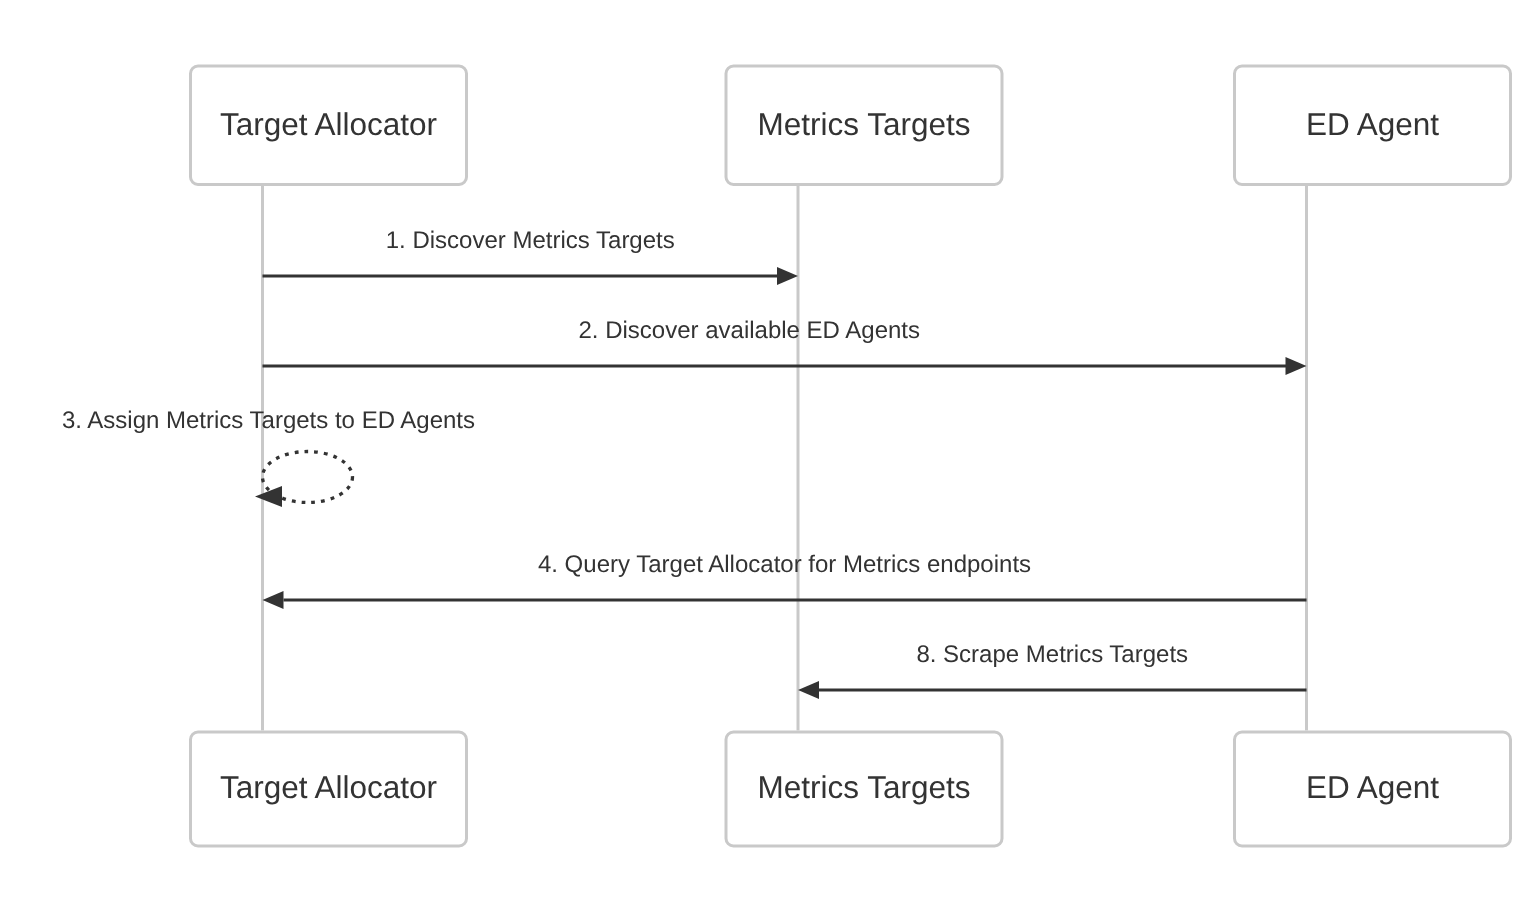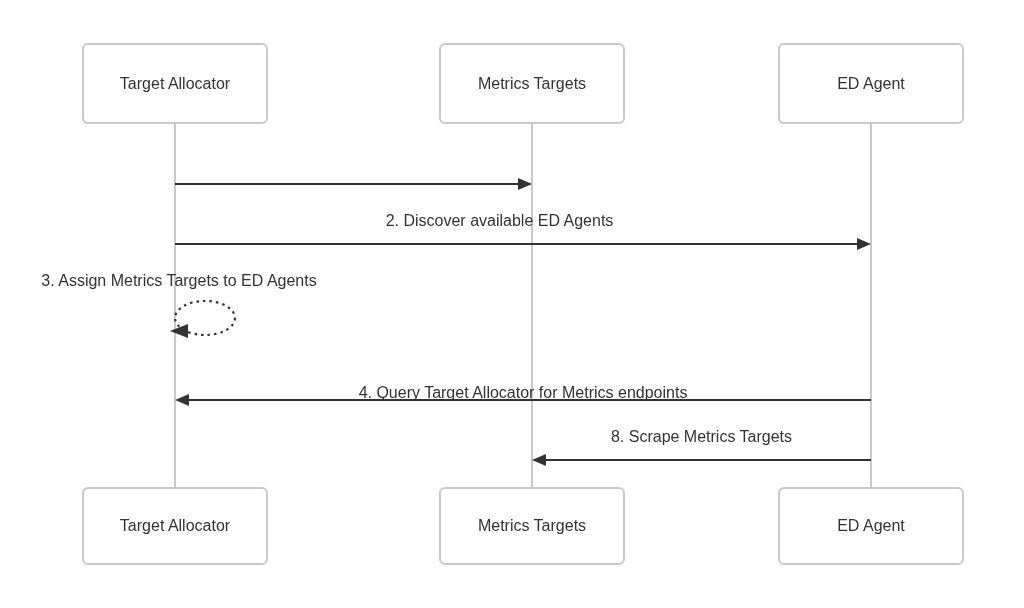--- a/index.html
+++ b/index.html
@@ -19,22 +19,23 @@
     color:var(--text);
     overflow:hidden;
   }
   .actor-box{
     position:absolute;
     height:81px;
     border:2px solid var(--box-border);
     border-radius:6px;
     background:var(--background);
     display:flex;align-items:center;justify-content:center;
-    font-size:16px;color:var(--text);
+    font-size:21px;color:var(--text);
     z-index:2;
+    margin-left:44px;
   }
   .actor-box.bottom{height:78px;top:487px;}
   .b1{left:82px;width:186px;top:43px;}
   .b2{left:439px;width:186px;top:43px;}
   .b3{left:778px;width:186px;top:43px;}
   .b1b{left:82px;width:186px;}
   .b2b{left:439px;width:186px;}
   .b3b{left:778px;width:186px;}
   .lifeline{
     position:absolute;top:124px;height:363px;width:2px;
@@ -44,21 +45,21 @@
   .l2{left:531px;}
   .l3{left:870px;}
   .msg-label{
     position:absolute;
     font-size:16px;line-height:19px;color:var(--text);
     text-align:center;white-space:nowrap;z-index:1;
   }
   .m1{left:175px;width:357px;top:151px;}
   .m2{left:175px;width:619px;top:211px;padding-left:30px;}
   .m3{left:0px;width:346px;top:271px;padding-left:12px;}
-  .m4{left:175px;width:696px;top:367px;margin-top:16px;}
+  .m4{left:175px;width:696px;top:367px;}
   .m5{left:532px;width:339px;top:427px;}
   .arrow-line{
     position:absolute;height:2px;background:var(--arrow);z-index:1;
   }
   .a1{left:175px;top:183px;width:344px;}
   .a2{left:175px;top:243px;width:683px;}
   .a4{left:189px;top:399px;width:682px;}
   .a5{left:546px;top:459px;width:325px;}
   .arrowhead{
     position:absolute;width:0;height:0;z-index:1;
@@ -98,20 +99,21 @@
   <div class="actor-box bottom b1b">
     <span>Target Allocator</span>
   </div>
   <div class="actor-box bottom b2b">
     <span>Metrics Targets</span>
   </div>
   <div class="actor-box bottom b3b">
     <span>ED Agent</span>
   </div>
 
+  <div class="msg-label m1">1. Discover Metrics Targets</div>
   <div class="arrow-line a1"></div>
   <div class="arrowhead right h1"></div>
 
   <div class="msg-label m2">2. Discover available ED Agents</div>
   <div class="arrow-line a2"></div>
   <div class="arrowhead right h2"></div>
 
   <div class="msg-label m3">3. Assign Metrics Targets to ED Agents</div>
   <svg class="selfloop" viewBox="0 0 85 50" xmlns="http://www.w3.org/2000/svg">
     <ellipse cx="45" cy="26" rx="30" ry="17" fill="none" stroke="currentColor" stroke-width="2.2" stroke-dasharray="2.5,4"></ellipse>

